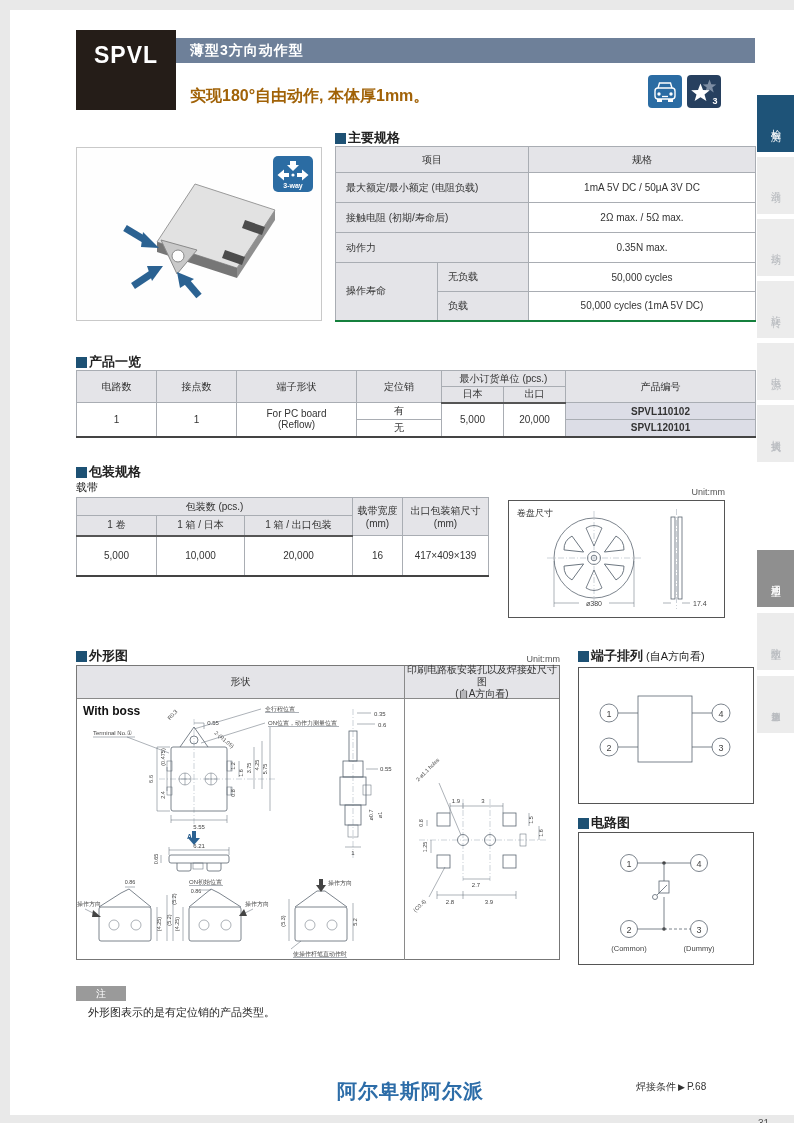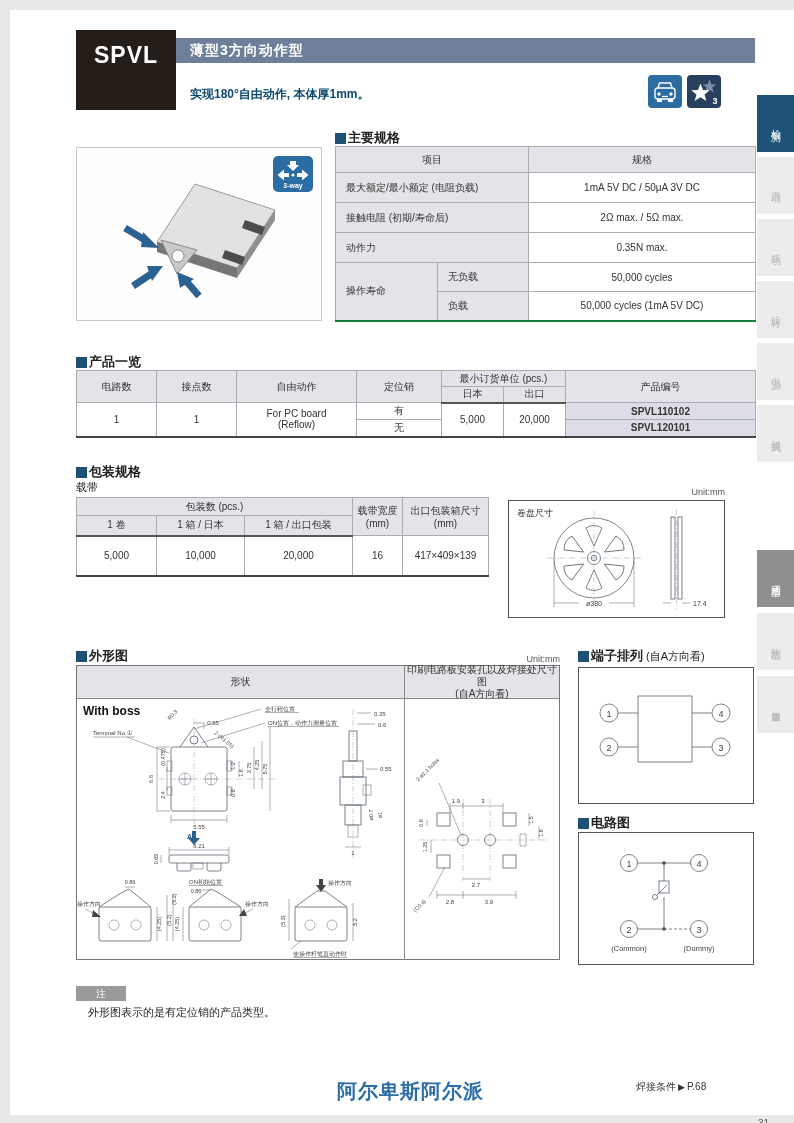--- a/index.html
+++ b/index.html
@@ -6,21 +6,21 @@
   body{font-family:"Liberation Sans","DejaVu Sans",sans-serif;color:#222;}
   .page{position:relative;width:794px;height:1123px;background:#fff;overflow:hidden;}
   .ab{position:absolute;}
   .strip{position:absolute;background:#e9e9e9;}
 
   
   .prod-box{position:absolute;left:76px;top:30px;width:100px;height:80px;background:#251d18;color:#fff;
     font-size:23px;font-weight:bold;text-align:center;padding-top:12px;box-sizing:border-box;letter-spacing:1px;}
   .cat-bar{position:absolute;left:176px;top:38px;width:579px;height:25px;background:#6e8099;color:#fff;
     font-size:14px;font-weight:bold;line-height:25px;padding-left:14px;box-sizing:border-box;letter-spacing:1px;}
-  .tagline{position:absolute;left:190px;top:86px;font-size:12px;font-weight:bold;color:#0c4a6e;}
+  .tagline{position:absolute;left:190px;top:86px;font-size:16px;font-weight:bold;color:#a16207;}
   .mini-icon{position:absolute;width:34px;height:33px;border-radius:4px;}
 
   
   .side-tab{position:absolute;left:757px;width:37px;height:57px;background:#ececec;color:#b9bcc0;
     writing-mode:vertical-rl;text-orientation:upright;display:flex;align-items:center;justify-content:center;
     font-size:10px;letter-spacing:3px;}
   .side-tab.blue{background:#1e5378;color:#fff;}
   .side-tab.dark{background:#8f8f8f;color:#fff;}
   .side-tab.c3{letter-spacing:1px;}
   .side-tab.c5{font-size:9px;letter-spacing:0;}
@@ -190,21 +190,21 @@
         <col style="width:120px">
         <col style="width:85px">
         <col style="width:62px">
         <col style="width:62px">
         <col style="width:190px">
       </colgroup>
     <tbody>
         <tr style="height:16px;">
       <td rowspan="2" class="hd">电路数</td>
       <td rowspan="2" class="hd">接点数</td>
-      <td rowspan="2" class="hd">自由动作</td>
+      <td rowspan="2" class="hd">端子形状</td>
       <td rowspan="2" class="hd">定位销</td>
       <td colspan="2" class="hd">最小订货单位 (pcs.)</td>
       <td rowspan="2" class="hd">产品编号</td>
     </tr>
     <tr style="height:16px;" class="sep">
       <td class="hd">日本</td>
       <td class="hd">出口</td>
     </tr>
     <tr style="height:17px;">
       <td rowspan="2">1</td>

